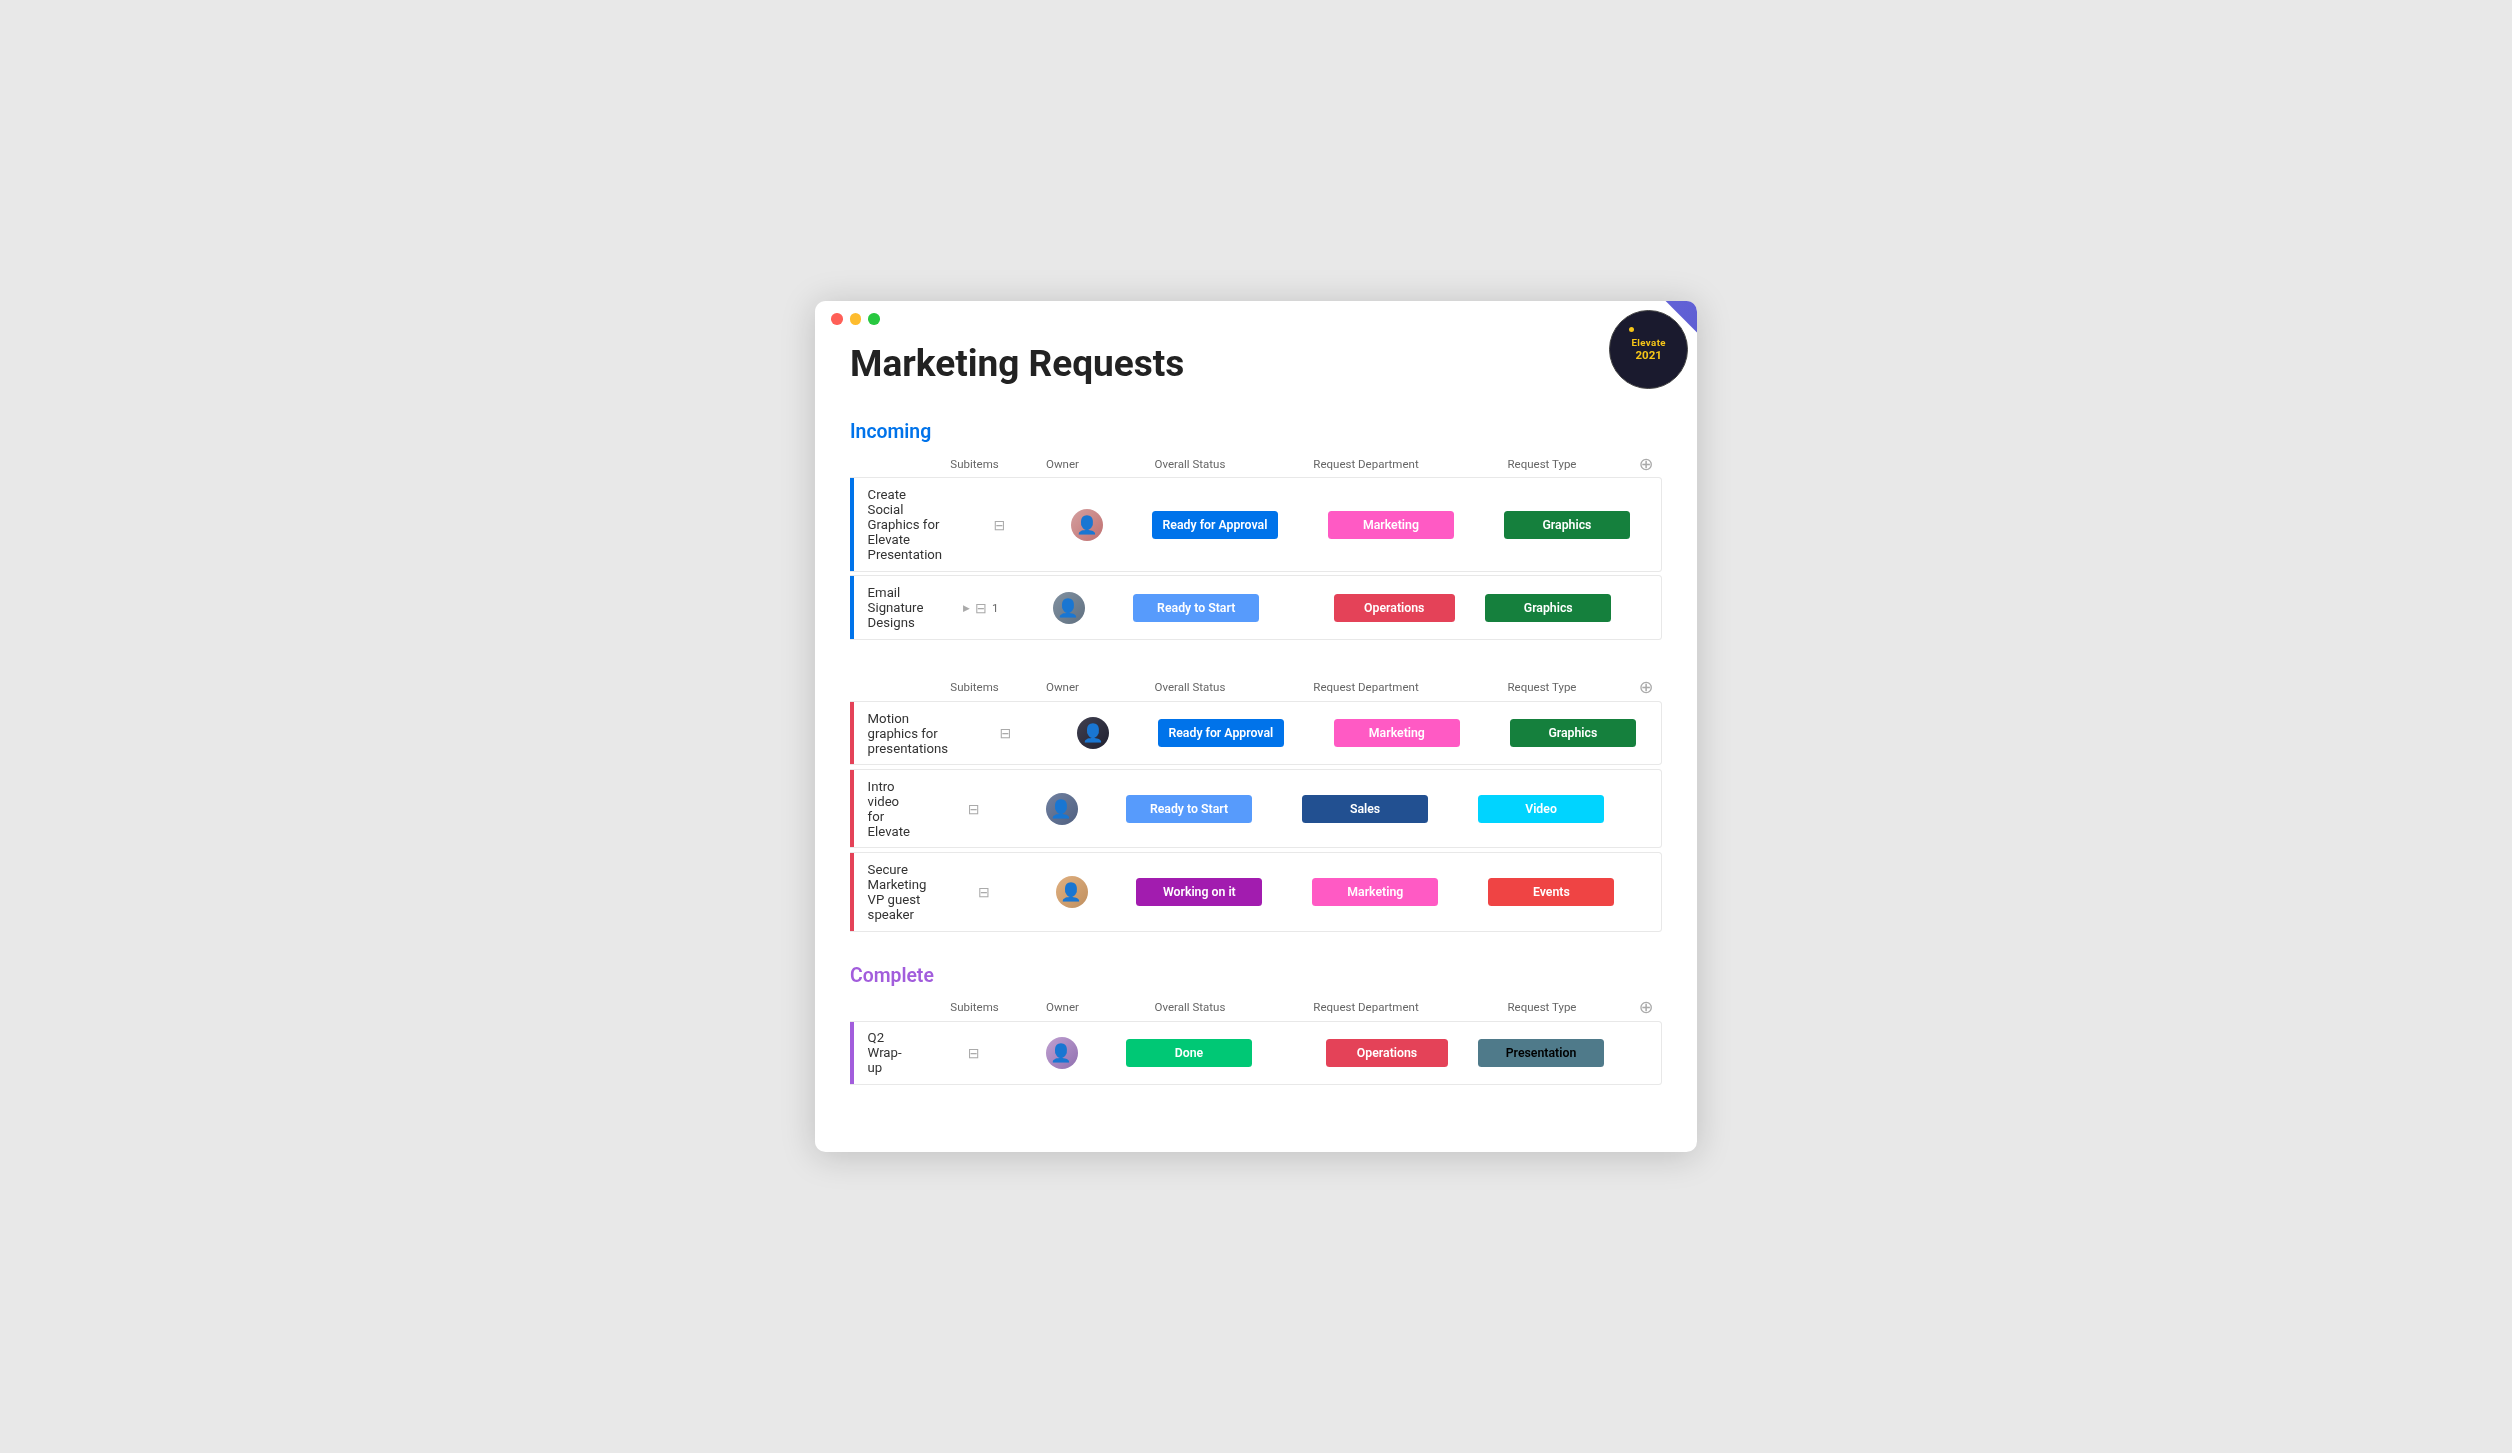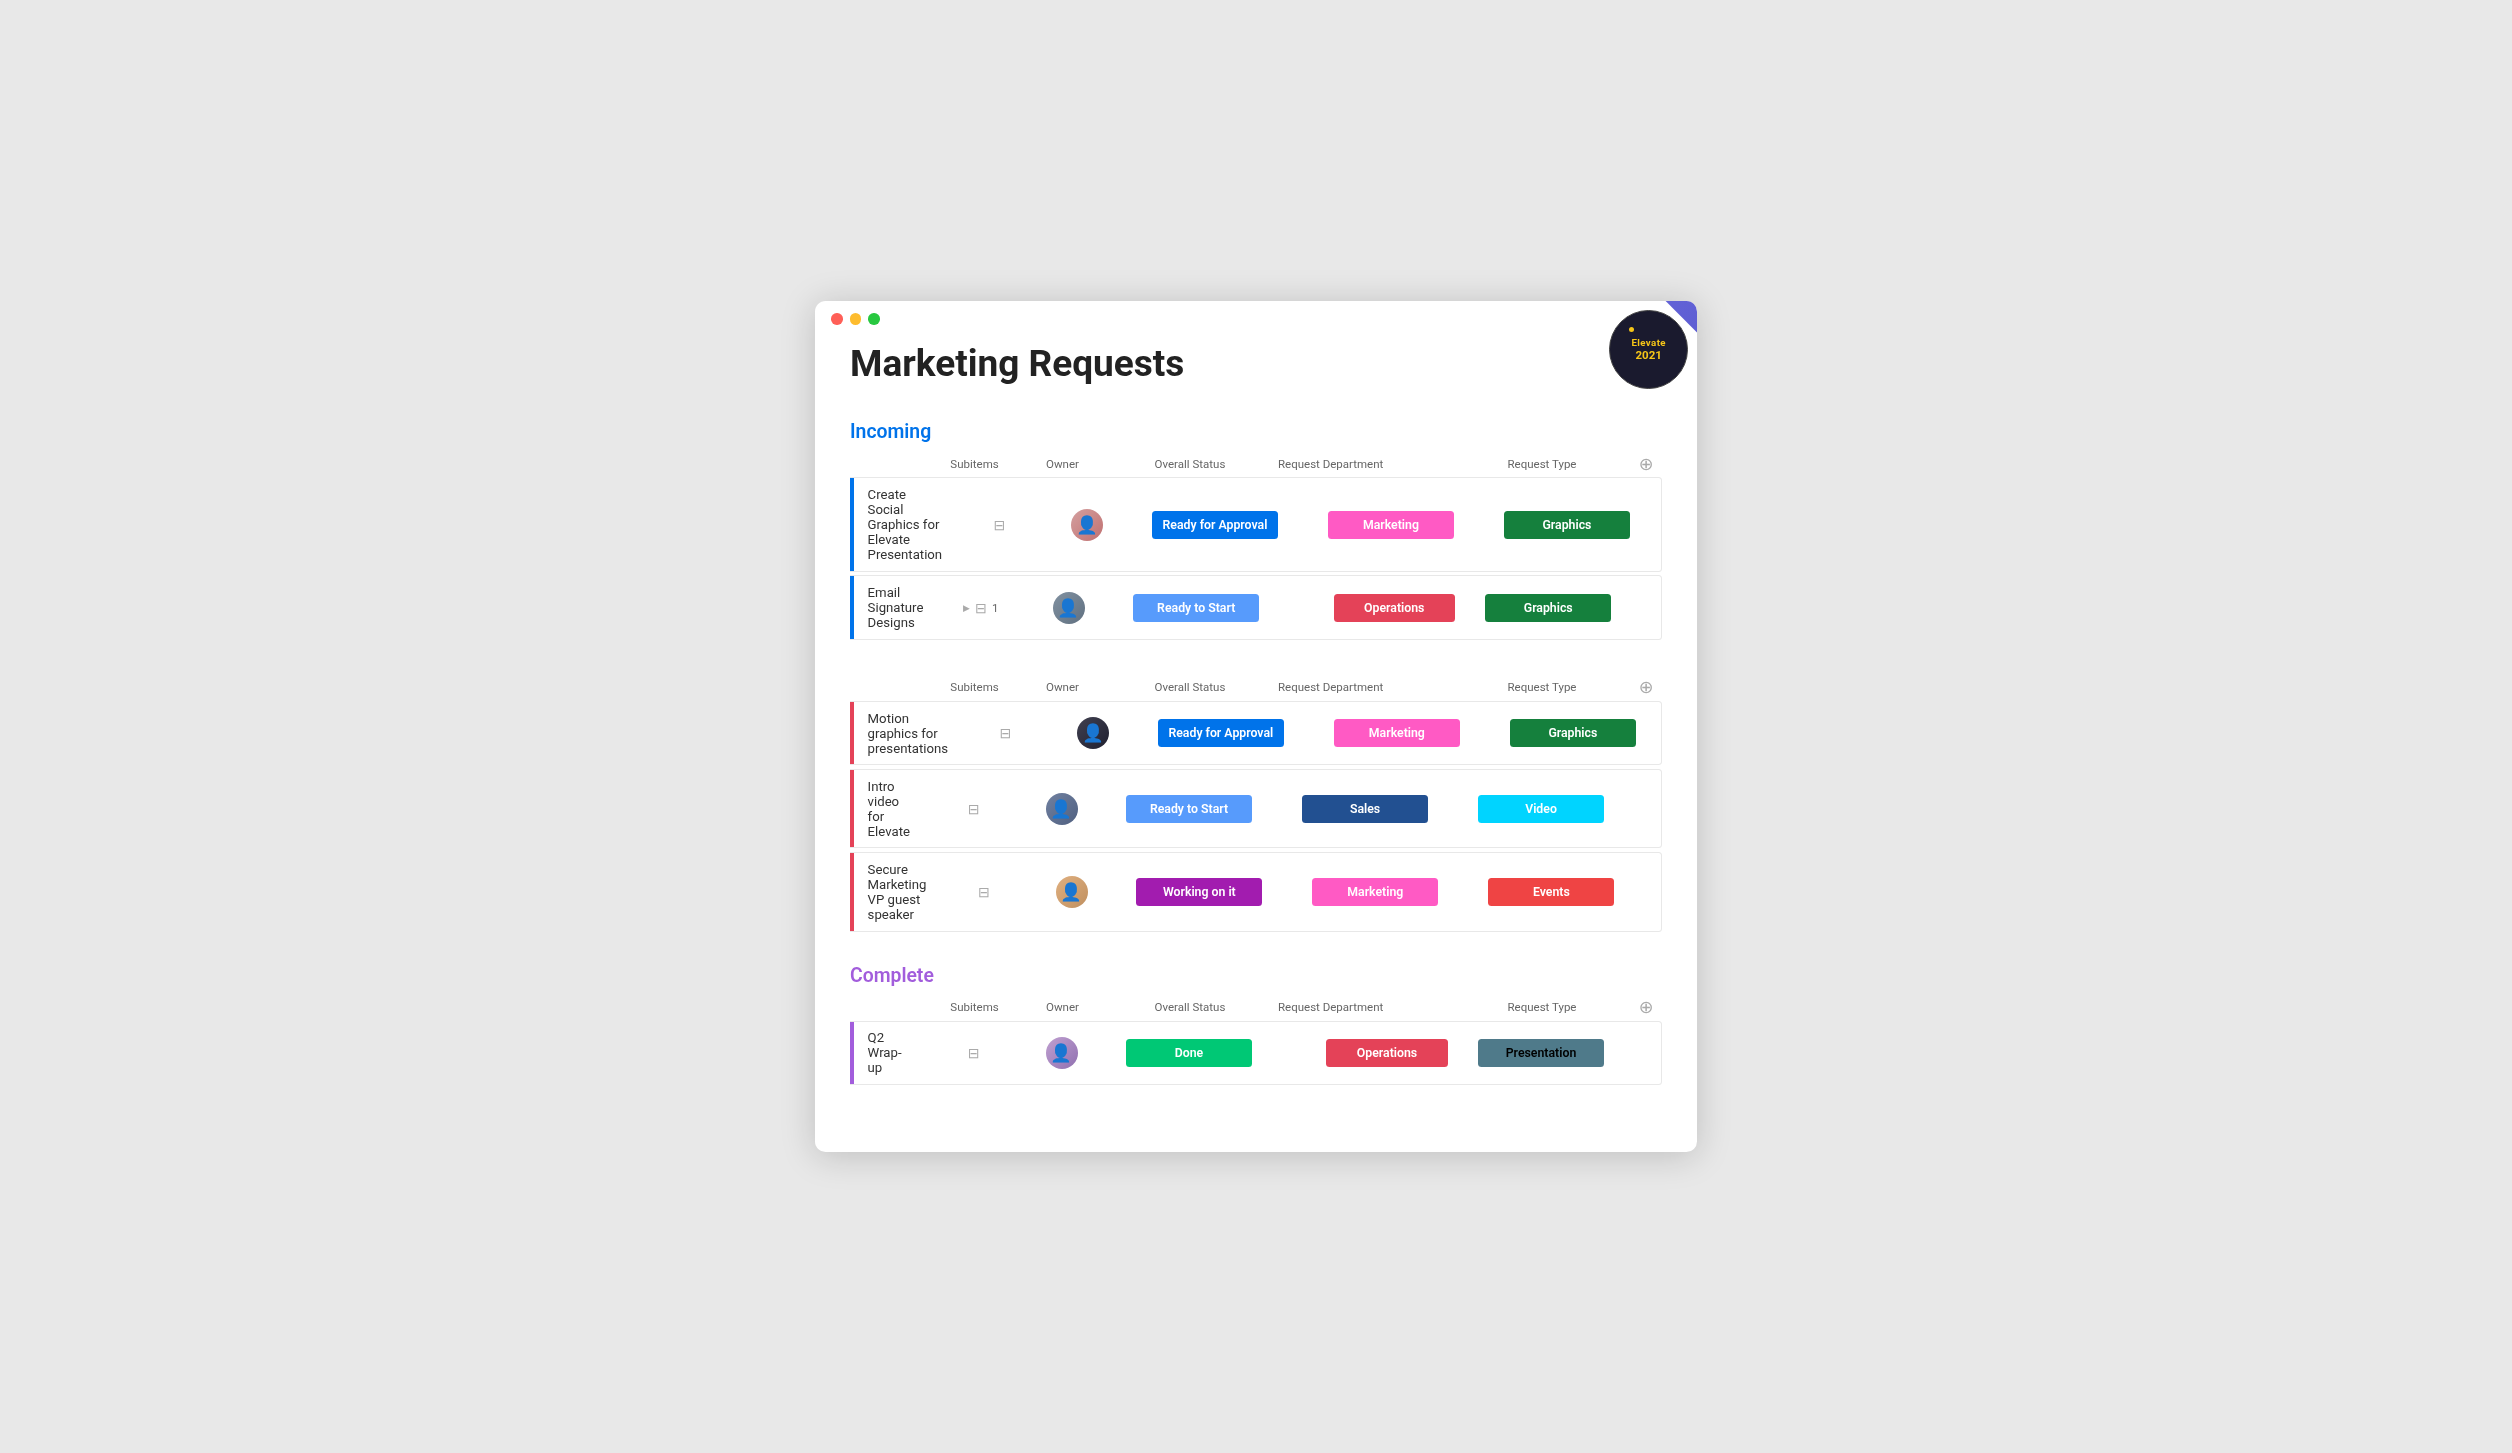--- a/index.html
+++ b/index.html
@@ -123,21 +123,21 @@
       align-items: center;
       padding: 5.3px 0 3.5px 10.6px;
       color: #666;
       font-size: 11.5px;
     }
 
     .col-task { }
     .col-subitems { text-align: center; }
     .col-owner { text-align: center; }
     .col-status { text-align: center; }
-    .col-dept { text-align: left; }
+    .col-dept { text-align: center; }
     .col-type { text-align: center; }
     .col-add { text-align: center; }
 
     .table-row {
       display: grid;
       grid-template-columns: 1fr 97px 79px 176px 176px 176px 32px;
       align-items: center;
       border: 0.9px solid #e8e8e8;
       border-left: none;
       margin-bottom: 3.5px;

